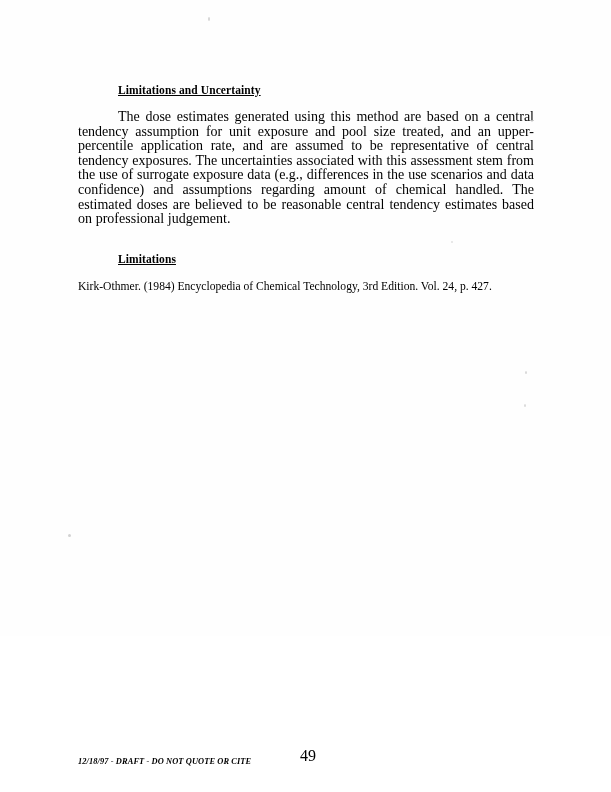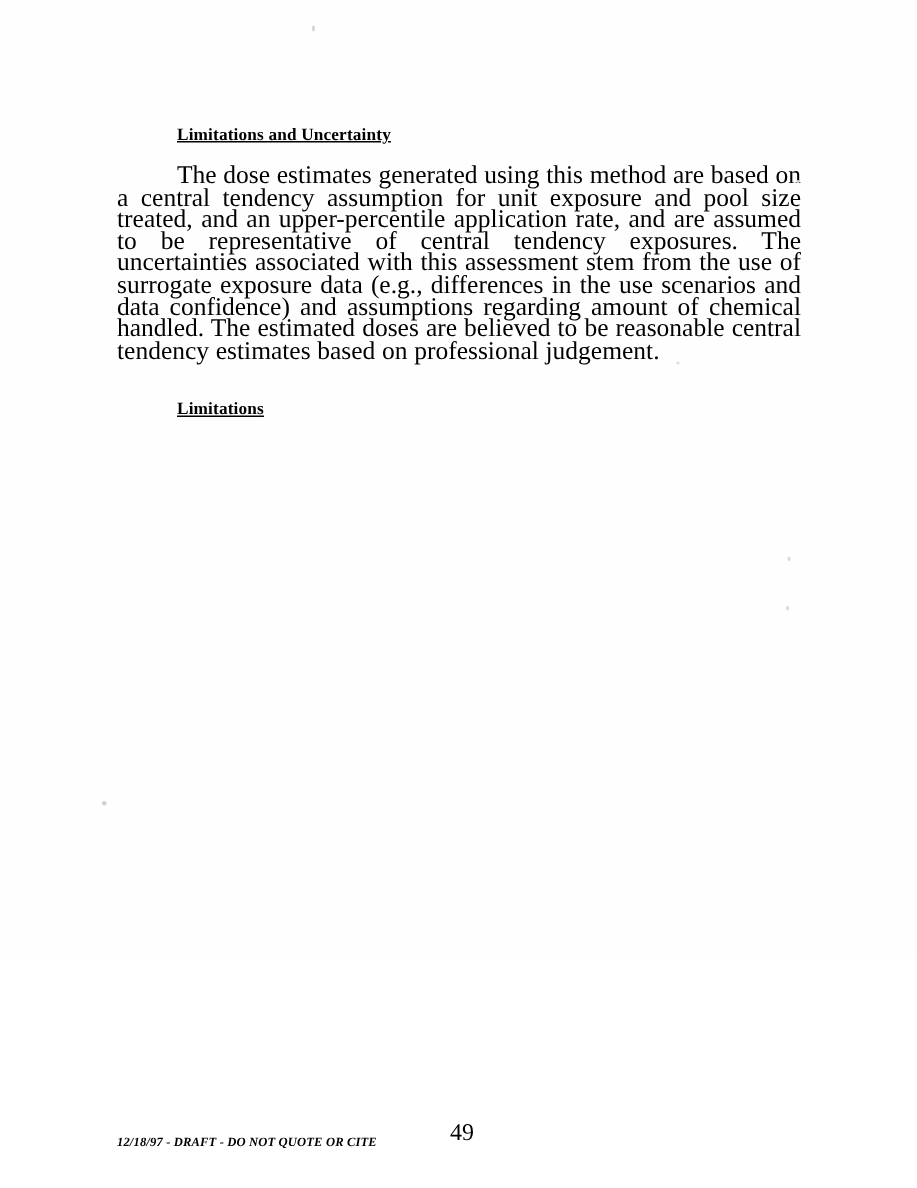--- a/index.html
+++ b/index.html
@@ -46,21 +46,21 @@
   .heading-row {
     margin-bottom: 12px;
   }
 
   .heading-row.references-row {
     margin-top: 22px;
     margin-bottom: 13px;
   }
 
   p.body-par {
-    font-size: 17px;
+    font-size: 14px;
     line-height: 14.6px;
     text-align: justify;
     margin: 0;
     text-indent: 40px;
     word-spacing: 0.2px;
   }
 
   p.reference {
     font-size: 11.6px;
     line-height: 14.6px;
@@ -121,20 +121,21 @@
     <div class="heading-row">
       <span class="section-heading">Limitations and Uncertainty</span>
     </div>
 
     <p class="body-par">The dose estimates generated using this method are based on a central tendency assumption for unit exposure and pool size treated, and an upper-percentile application rate, and are assumed to be representative of central tendency exposures. The uncertainties associated with this assessment stem from the use of surrogate exposure data (e.g., differences in the use scenarios and data confidence) and assumptions regarding amount of chemical handled.  The estimated doses are believed to be reasonable central tendency estimates based on professional judgement.</p>
 
     <div class="heading-row references-row">
       <span class="section-heading">Limitations</span>
     </div>
 
+    <p class="reference">Kirk-Othmer.  (1984) Encyclopedia of Chemical Technology, 3rd Edition.  Vol. 24, p. 427.</p>
 
 
   </div>
 
   <div class="footer">
     <span class="footer-note">12/18/97 - DRAFT - DO NOT QUOTE OR CITE</span>
     <span class="page-number">49</span>
   </div>
 
   <span class="speck s1"></span>

